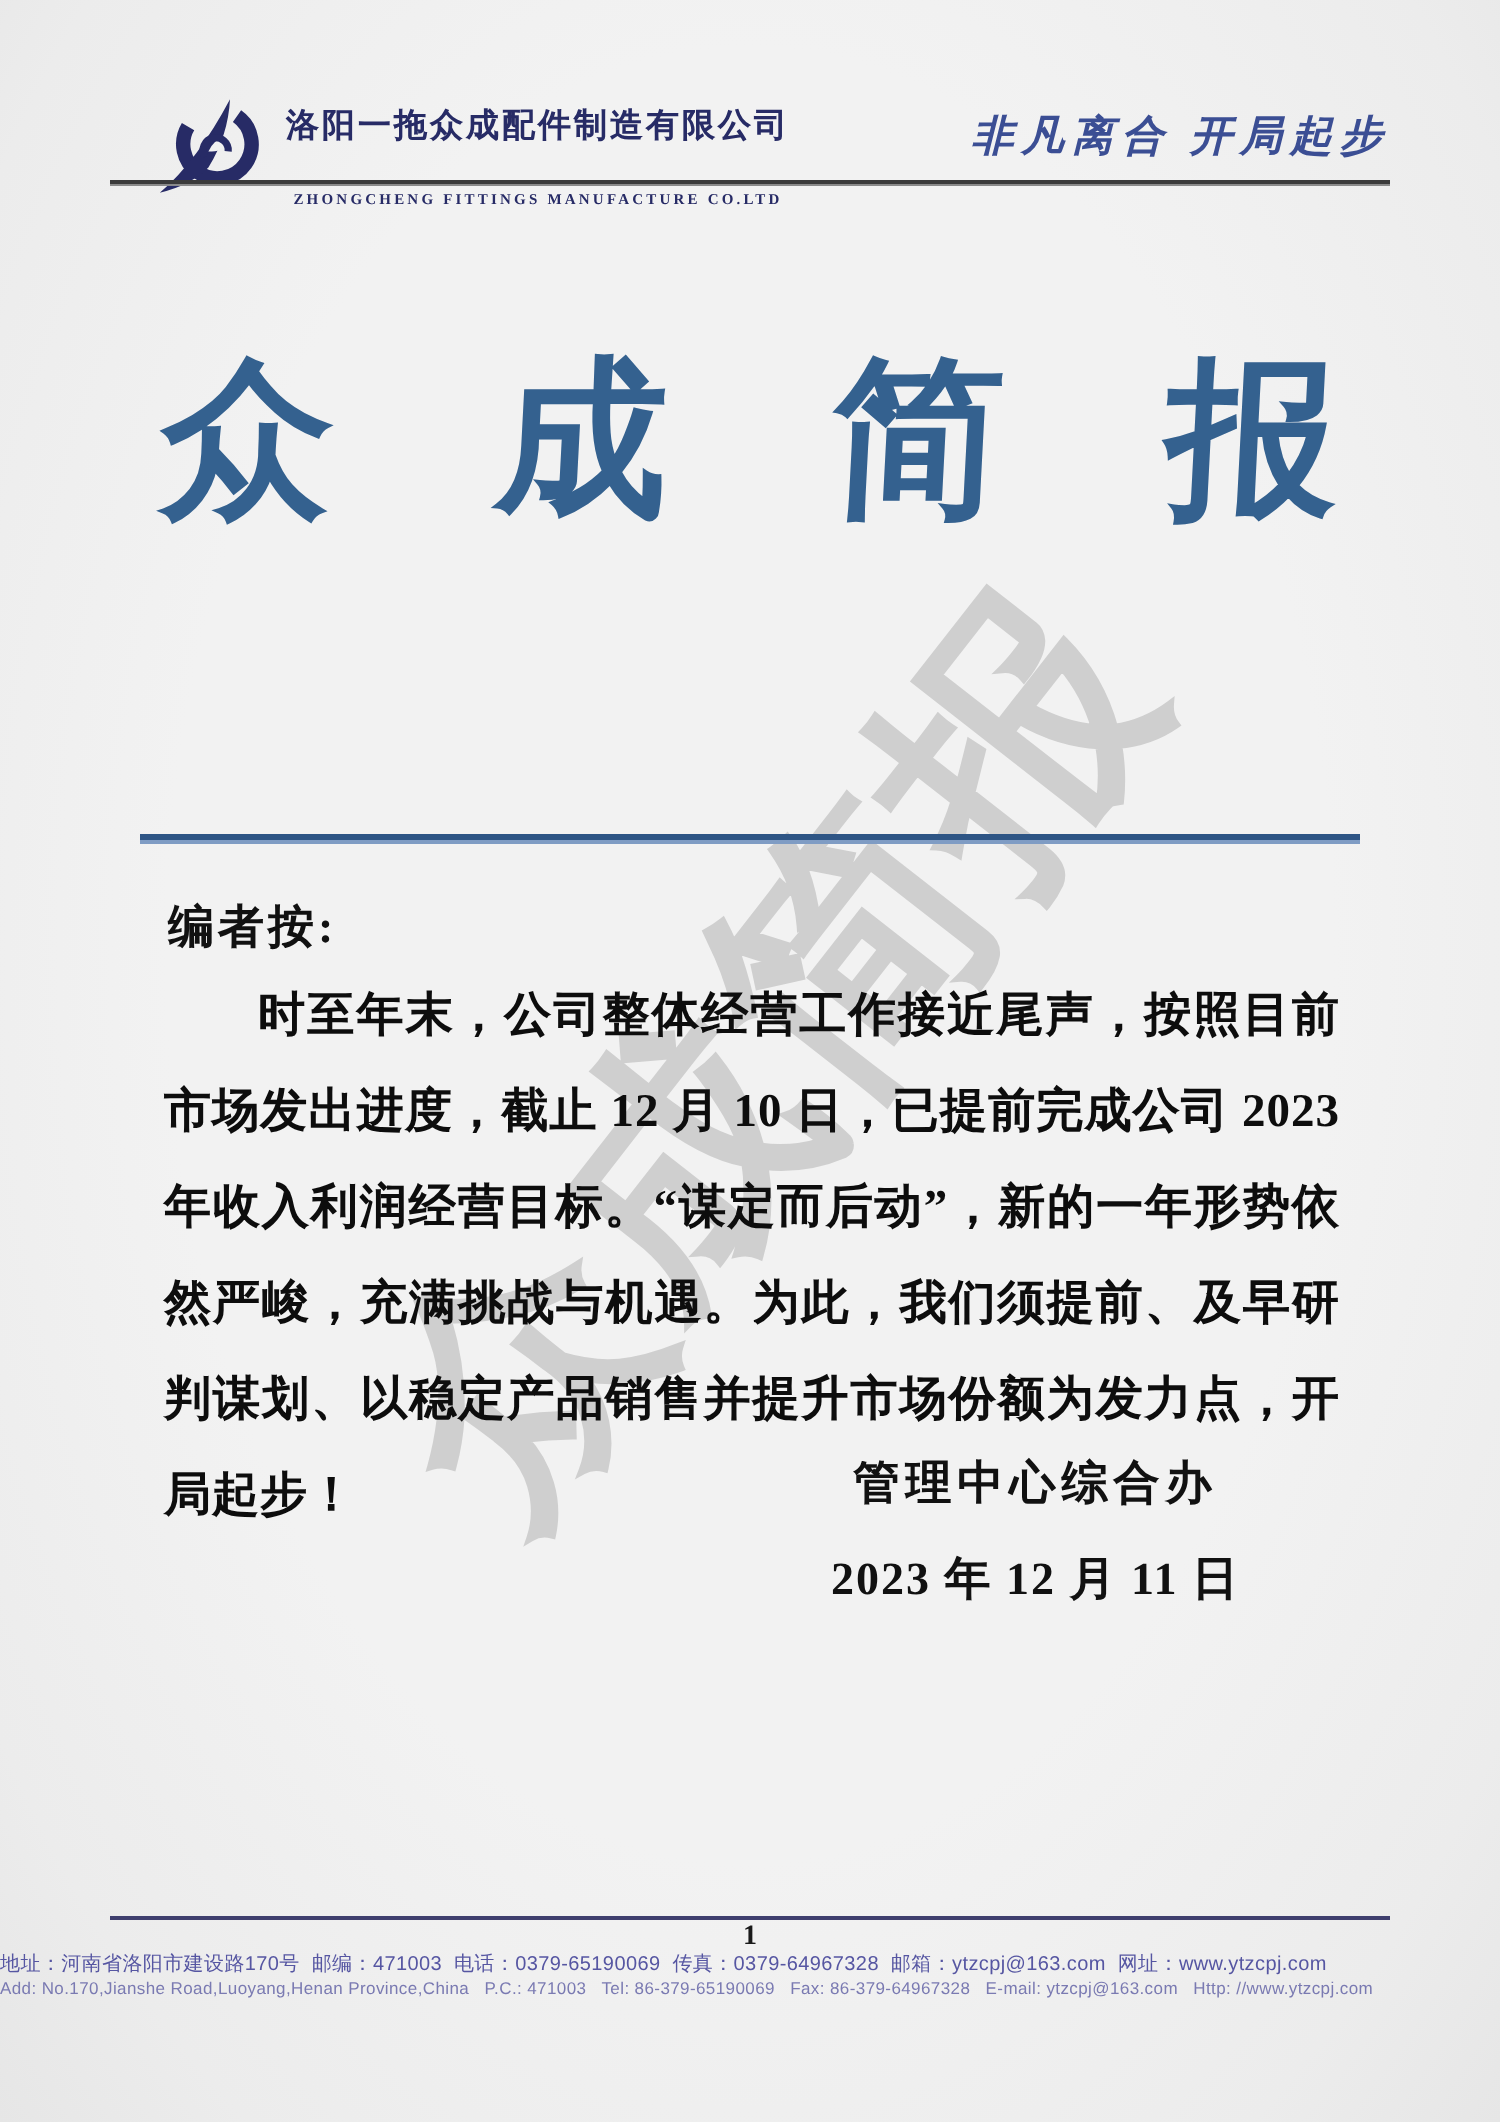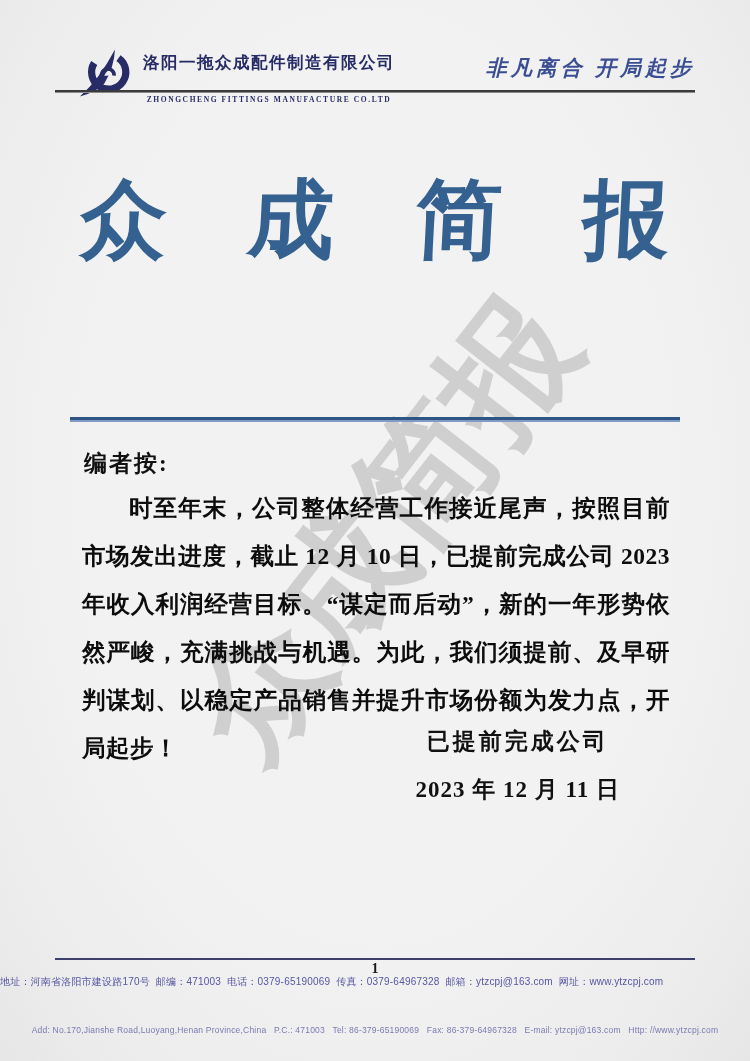--- a/index.html
+++ b/index.html
@@ -89,23 +89,23 @@
     text-align: center; font-size: 14px; font-weight: 700; color: #1a1a1a;
   }
   .contact-cn {
     position: absolute; left: 0; top: 975px; width: 654px;
     text-align: center; font-size: 10px; color: #5656a2;
     font-family: "Liberation Sans", "DejaVu Sans", sans-serif;
     white-space: pre; letter-spacing: 0.2px;
   }
   .contact-en {
     position: absolute; left: 0; top: 989px; width: 750px;
-    text-align: center; font-size: 8.5px; color: #7a7ab2;
+    font-size: 8.5px; color: #7a7ab2;
     font-family: "Liberation Sans", "DejaVu Sans", sans-serif;
-    white-space: pre; letter-spacing: 0.2px; margin-top: 36px;
+    white-space: pre; letter-spacing: 0.2px;
   }
 </style>
 </head>
 <body>
 
 <div class="page">
 
   <div class="watermark">众成简报</div>
 
   <div class="content">
@@ -127,21 +127,21 @@
     </div>
     <div class="header-rule"></div>
 
     <div class="doc-title">众 成 简 报</div>
 
     <div class="blue-rule"></div>
     <div class="editor-label">编者按:</div>
     <div class="body-text">时至年末，公司整体经营工作接近尾声，按照目前市场发出进度，截止 12 月 10 日，已提前完成公司 2023 年收入利润经营目标。“谋定而后动”，新的一年形势依然严峻，充满挑战与机遇。为此，我们须提前、及早研判谋划、以稳定产品销售并提升市场份额为发力点，开局起步！</div>
 
     <div class="sig-block">
-      <div class="sig-office">已提前完成公司</div>
+      <div class="sig-office">管理中心综合办</div>
       <div class="sig-date">2023 年 12 月 11 日</div>
     </div>
 
     <div class="footer-rule"></div>
     <div class="page-number">1</div>
     <div class="contact-cn">地址：河南省洛阳市建设路170号  邮编：471003  电话：0379-65190069  传真：0379-64967328  邮箱：ytzcpj@163.com  网址：www.ytzcpj.com</div>
     <div class="contact-en">Add: No.170,Jianshe Road,Luoyang,Henan Province,China   P.C.: 471003   Tel: 86-379-65190069   Fax: 86-379-64967328   E-mail: ytzcpj@163.com   Http: //www.ytzcpj.com</div>
 
   </div>
 </div>

